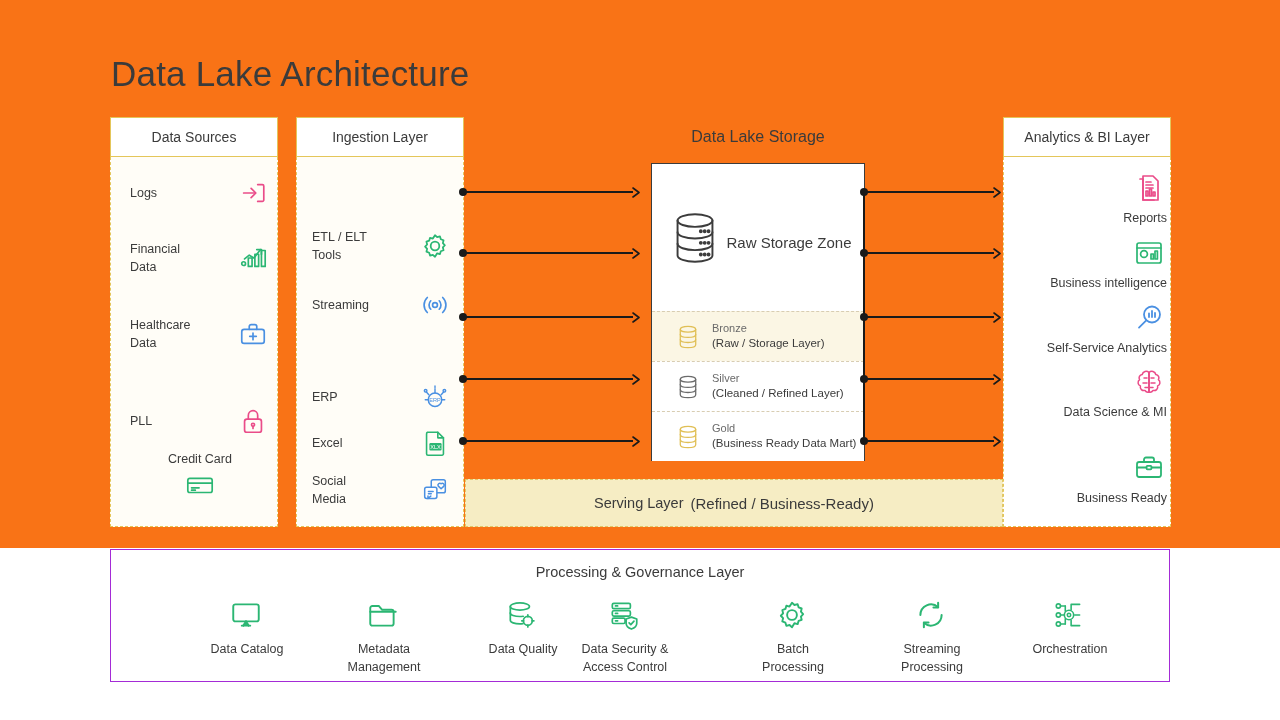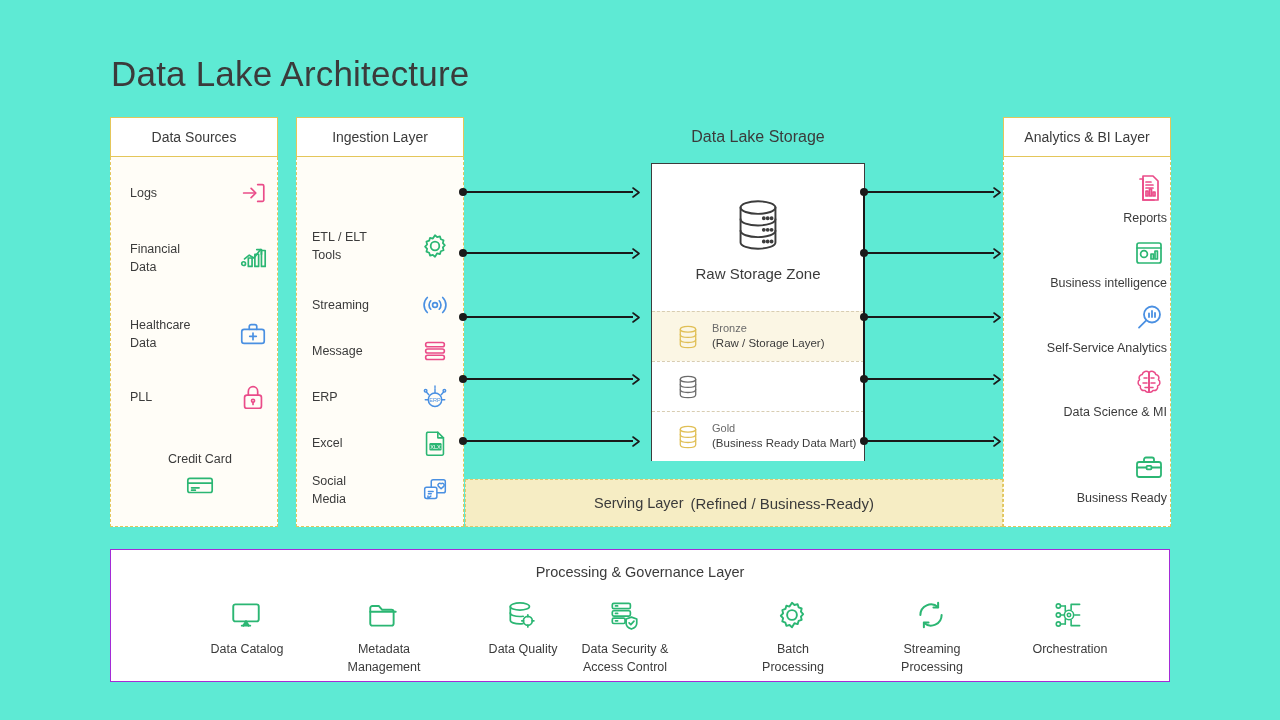--- a/index.html
+++ b/index.html
@@ -3,21 +3,21 @@
 <meta charset="utf-8">
 <title>Data Lake Architecture</title>
 <style>
   * { box-sizing: border-box; margin: 0; padding: 0; }
   html, body {
     width: 1280px; height: 720px;
     background: #ffffff;
     font-family: "Liberation Sans", sans-serif;
     overflow: hidden;
   }
-  #canvas { position: relative; width: 1280px; height: 720px; background: #5eead4; }
+  #canvas { position: relative; width: 1280px; height: 548px; background: #f97316; }
 
   
   .page-title {
     position: absolute; left: 111px; top: 54px;
     font-size: 35px; font-weight: 400; color: #3b3b3b;
     letter-spacing: 0.2px; white-space: nowrap;
   }
 
   
   .col-header {
@@ -78,21 +78,21 @@
     z-index: 6;
   }
   .dls-box {
     position: absolute; left: 651px; top: 163px;
     width: 214px; height: 298px;
     background: #ffffff; border: 1.4px solid #3c3c3c;
     z-index: 4;
   }
   .dls-raw {
     position: absolute; left: 0; top: 0; width: 100%; height: 147px;
-    display: flex; flex-direction: column; align-items: center;
+    display: flex; flex-direction: row; align-items: center;
     justify-content: center;
   }
   .dls-raw .db-ico svg { width: 62px; height: 62px; display: block; }
   .dls-raw .raw-lbl {
     margin-top: 9px; font-size: 15px; color: #3b3b3b; white-space: nowrap;
   }
   .zone {
     position: absolute; left: 0; width: 100%; height: 50px;
     display: flex; align-items: center;
     border-top: 1px dashed #d8cdb2;
@@ -208,21 +208,21 @@
 Data</span>
     <span class="ico">
       <svg viewBox="0 0 32 32" fill="none" stroke="#4a90e2" stroke-width="1.8" stroke-linecap="round" stroke-linejoin="round">
         <rect x="4" y="11" width="24" height="15" rx="2.5"></rect>
         <path d="M12 11V8a2 2 0 0 1 2-2h4a2 2 0 0 1 2 2v3"></path>
         <path d="M16 15v7M12.5 18.5h7"></path>
       </svg>
     </span>
   </div>
 
-  <div class="item-row" style="left:130px; top:380px;">
+  <div class="item-row" style="left:130px; top:404px;">
     <span class="lbl">PLL</span>
     <span class="ico">
       <svg viewBox="0 0 32 32" fill="none" stroke="#ea4c89" stroke-width="1.8" stroke-linecap="round" stroke-linejoin="round">
         <rect x="7" y="14" width="18" height="14" rx="2.5"></rect>
         <path d="M11 14v-4a5 5 0 0 1 10 0v4"></path>
         <circle cx="16" cy="20" r="1.6"></circle>
           <path d="M16 21.6v2.4"></path>
       </svg>
     </span>
   </div>
@@ -255,30 +255,20 @@
     <span class="lbl">Streaming</span>
     <span class="ico">
       <svg viewBox="0 0 32 32" fill="none" stroke="#4a90e2" stroke-width="1.8" stroke-linecap="round" stroke-linejoin="round">
         <circle cx="16" cy="16" r="2.6"></circle>
         <path d="M11.5 11.5a6.4 6.4 0 0 0 0 9M20.5 11.5a6.4 6.4 0 0 1 0 9"></path>
         <path d="M7.8 8a11 11 0 0 0 0 16M24.2 8a11 11 0 0 1 0 16"></path>
       </svg>
     </span>
   </div>
 
-  <div class="item-row" style="left:312px; top:334px;">
-    <span class="lbl">Message</span>
-    <span class="ico">
-      <svg viewBox="0 0 32 32" fill="none" stroke="#ea4c89" stroke-width="1.7" stroke-linecap="round" stroke-linejoin="round">
-        <rect x="6" y="7" width="20" height="4.4" rx="2.2"></rect>
-        <rect x="6" y="13.8" width="20" height="4.4" rx="2.2"></rect>
-        <rect x="6" y="20.6" width="20" height="4.4" rx="2.2"></rect>
-      </svg>
-    </span>
-  </div>
 
   <div class="item-row" style="left:312px; top:380px;">
     <span class="lbl">ERP</span>
     <span class="ico">
       <svg viewBox="0 0 32 32" fill="none" stroke="#4a90e2" stroke-width="1.5" stroke-linecap="round" stroke-linejoin="round">
         <circle cx="16" cy="19" r="7.2"></circle>
         <text x="16" y="21.4" font-size="6" fill="#4a90e2" stroke="none" text-anchor="middle" font-family="Liberation Sans, sans-serif">ERP</text>
         <path d="M16 11.8V7M16 4.2v1.6"></path>
         <path d="M9.4 13.6L6.6 10.4M22.6 13.6l2.8-3.2"></path>
         <circle cx="6" cy="9.4" r="1.4"></circle>
@@ -356,20 +346,24 @@
 
     <div class="zone silver">
       <span class="zico">
         <svg viewBox="0 0 28 30" fill="none" stroke="#6b6b6b" stroke-width="1.5" stroke-linecap="round" stroke-linejoin="round">
           <ellipse cx="14" cy="6" rx="9" ry="3.4"></ellipse>
           <path d="M5 6v18c0 1.9 4 3.4 9 3.4s9-1.5 9-3.4V6"></path>
           <path d="M5 12c0 1.9 4 3.4 9 3.4s9-1.5 9-3.4"></path>
           <path d="M5 18c0 1.9 4 3.4 9 3.4s9-1.5 9-3.4"></path>
         </svg>
       </span>
+      <span class="ztxt">
+        <span class="zname" style="display:block;">Silver</span>
+        <span class="zsub" style="display:block;">(Cleaned / Refined Layer)</span>
+      </span>
     </div>
 
     <div class="zone gold">
       <span class="zico">
         <svg viewBox="0 0 28 30" fill="none" stroke="#e0bf55" stroke-width="1.5" stroke-linecap="round" stroke-linejoin="round">
           <ellipse cx="14" cy="6" rx="9" ry="3.4"></ellipse>
           <path d="M5 6v18c0 1.9 4 3.4 9 3.4s9-1.5 9-3.4V6"></path>
           <path d="M5 12c0 1.9 4 3.4 9 3.4s9-1.5 9-3.4"></path>
           <path d="M5 18c0 1.9 4 3.4 9 3.4s9-1.5 9-3.4"></path>
         </svg>

